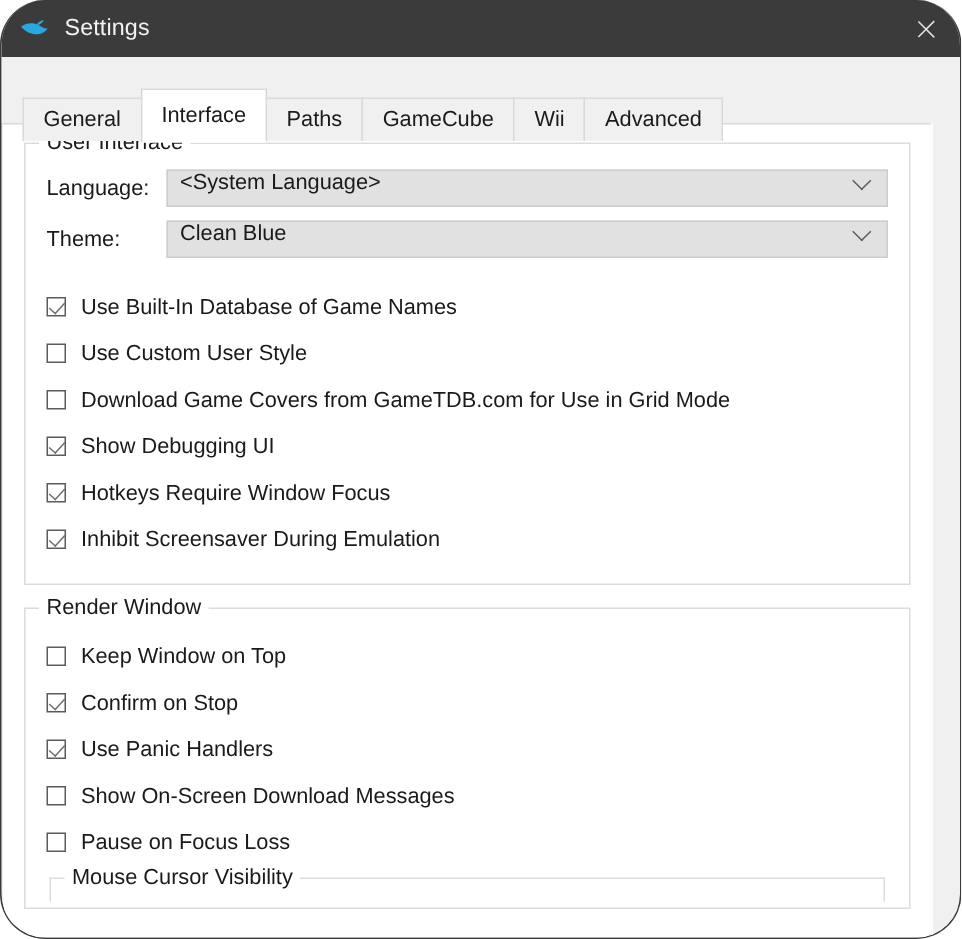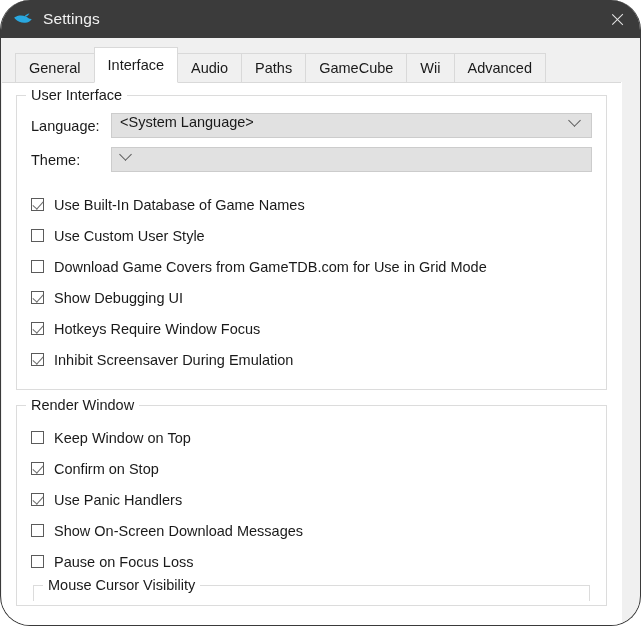--- a/index.html
+++ b/index.html
@@ -65,21 +65,21 @@
     background: #e6e6e6;
   }
   .close-glyph::before { transform: rotate(45deg); }
   .close-glyph::after  { transform: rotate(-45deg); }
 
   
   .tabarea {
     position: relative;
     background: #f0f0f0;
     height: 44px;
-    padding-top: 8px;
+    padding-top: 20px;
     padding-left: 14px;
   }
   .tabstrip {
     display: flex;
     align-items: flex-end;
     height: 36px;
     position: relative;
     z-index: 2;
   }
   .tab {
@@ -261,21 +261,20 @@
     <span class="title-text">Settings</span>
     <div class="close-btn">
       <span class="close-glyph"></span>
     </div>
   </div>
 
   <div class="tabarea">
     <div class="tabstrip" id="tabstrip">
         <div class="tab">General</div>
         <div class="tab selected">Interface</div>
-        <div class="tab">Audio</div>
         <div class="tab">Paths</div>
         <div class="tab">GameCube</div>
         <div class="tab">Wii</div>
         <div class="tab">Advanced</div>
       </div>
   </div>
 
   <div class="panel">
     <div class="panel-inner" id="groups-host">
         <div class="group">
@@ -283,20 +282,21 @@
           <div class="form-row">
             <div class="form-label">Language:</div>
             <div class="combo">
               <span class="combo-value">&lt;System Language&gt;</span>
               <span class="chev"></span>
             </div>
           </div>
           <div class="form-row">
             <div class="form-label">Theme:</div>
             <div class="combo">
+              <span class="combo-value">Clean Blue</span>
               <span class="chev"></span>
             </div>
           </div>
           <div style="height: 9px;"></div>
           <div class="cbrow">
             <span class="cbox checked"></span>
             <span class="cblabel">Use Built-In Database of Game Names</span>
           </div>
           <div class="cbrow">
             <span class="cbox"></span>

